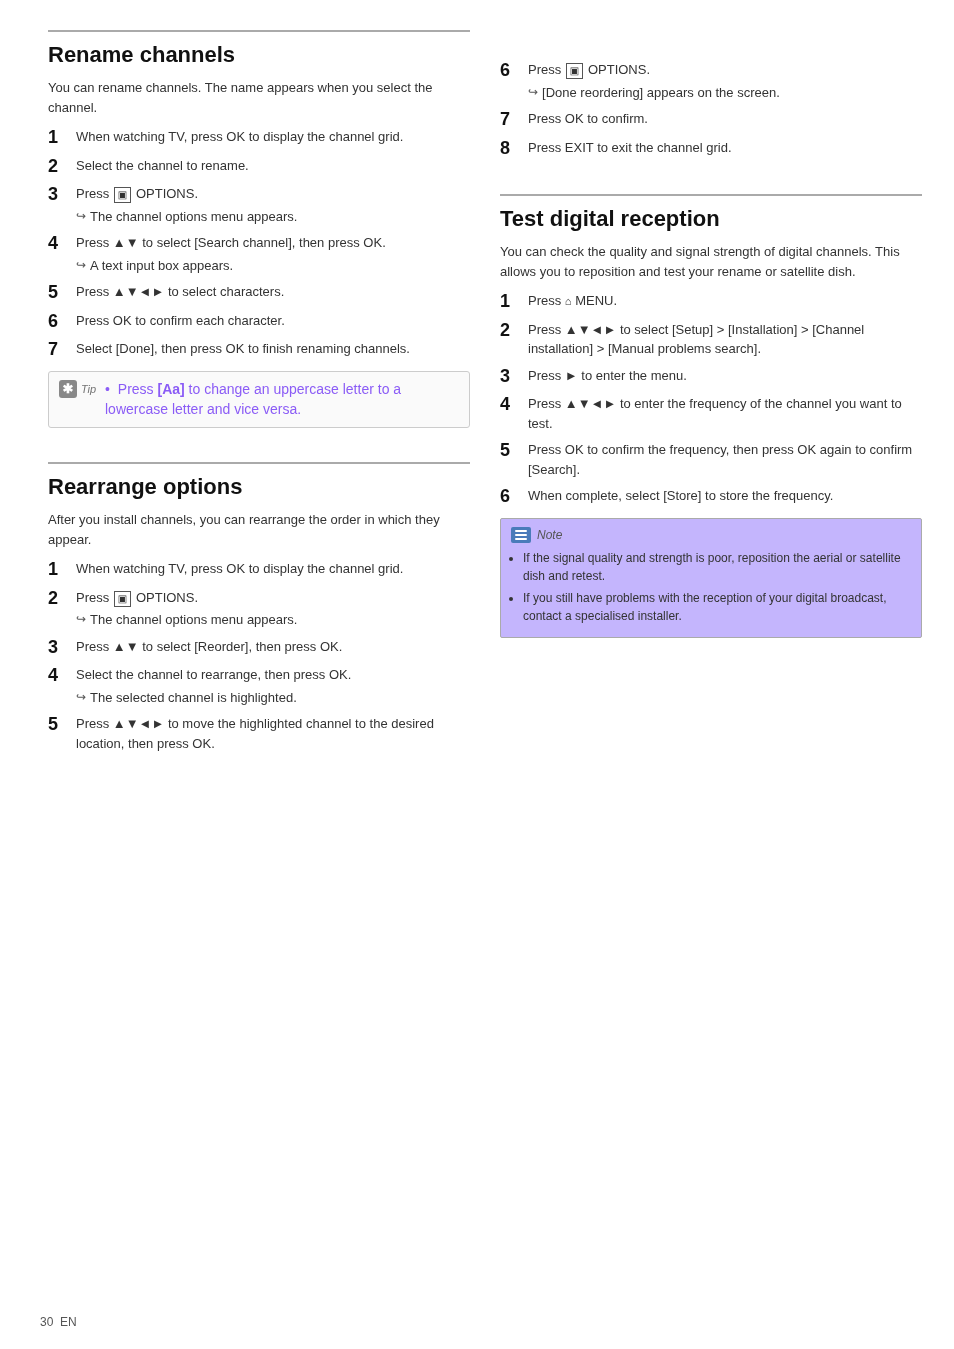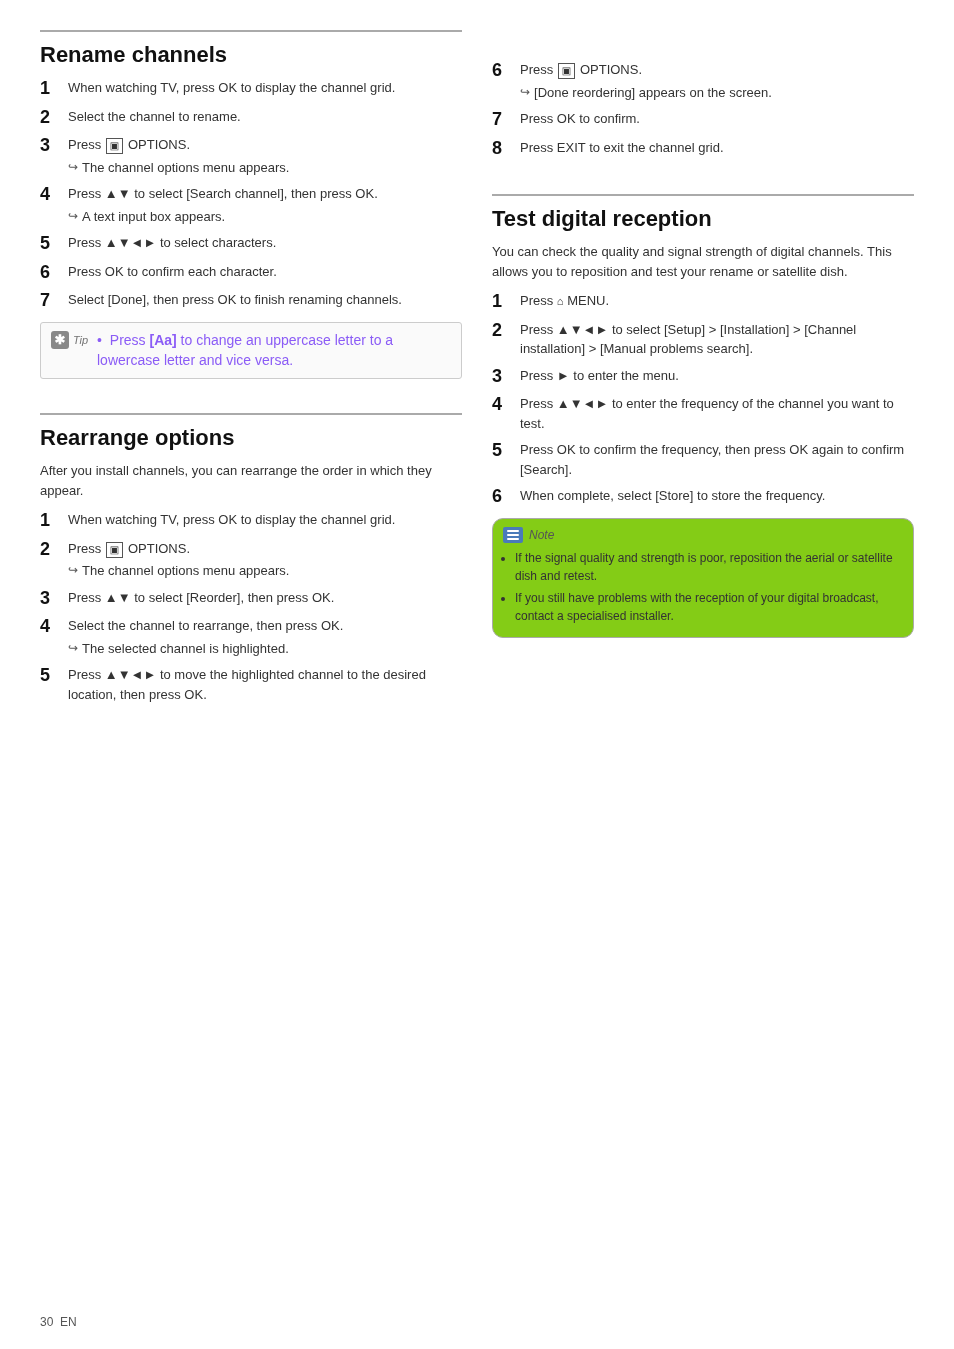--- a/index.html
+++ b/index.html
@@ -10,20 +10,21 @@
       color: #222;
       width: 954px;
       min-height: 1349px;
       padding: 30px 40px;
     }
     .page {
       display: grid;
       grid-template-columns: 1fr 1fr;
       gap: 0 30px;
       width: 100%;
+      margin-left: 8px;
     }
     .left-col, .right-col {
       display: flex;
       flex-direction: column;
       gap: 0;
     }
     .section {
       margin-bottom: 18px;
     }
     .section-title {
@@ -108,24 +109,24 @@
       font-style: italic;
       margin-right: 4px;
     }
     .tip-content {
       font-size: 14px;
       color: #8b5cf6;
       line-height: 1.4;
     }
     .note-box {
       border: 1px solid #aaa;
-      border-radius: 11px;
+      border-radius: 2px;
       padding: 8px 10px;
       margin: 10px 0 0 0;
-      background: #84cc16;
+      background: #c4b5fd;
     }
     .note-header {
       display: flex;
       align-items: center;
       gap: 6px;
       margin-bottom: 6px;
     }
     .note-icon {
       display: inline-flex;
       align-items: center;
@@ -185,20 +186,21 @@
   </style>
 </head>
 <body>
 
 <div class="page">
 
   <div class="left-col">
 
     <div class="section">
       <div class="section-title">Rename channels</div>
+      <div class="intro-text">You can rename channels. The name appears when you select the channel.</div>
       <ol class="step-list">
 
         <li class="step-item">
           <span class="step-num">1</span>
           <span class="step-content">When watching TV, press <b>OK</b> to display the channel grid.</span>
         </li>
 
         <li class="step-item">
           <span class="step-num">2</span>
           <span class="step-content">Select the channel to rename.</span>

